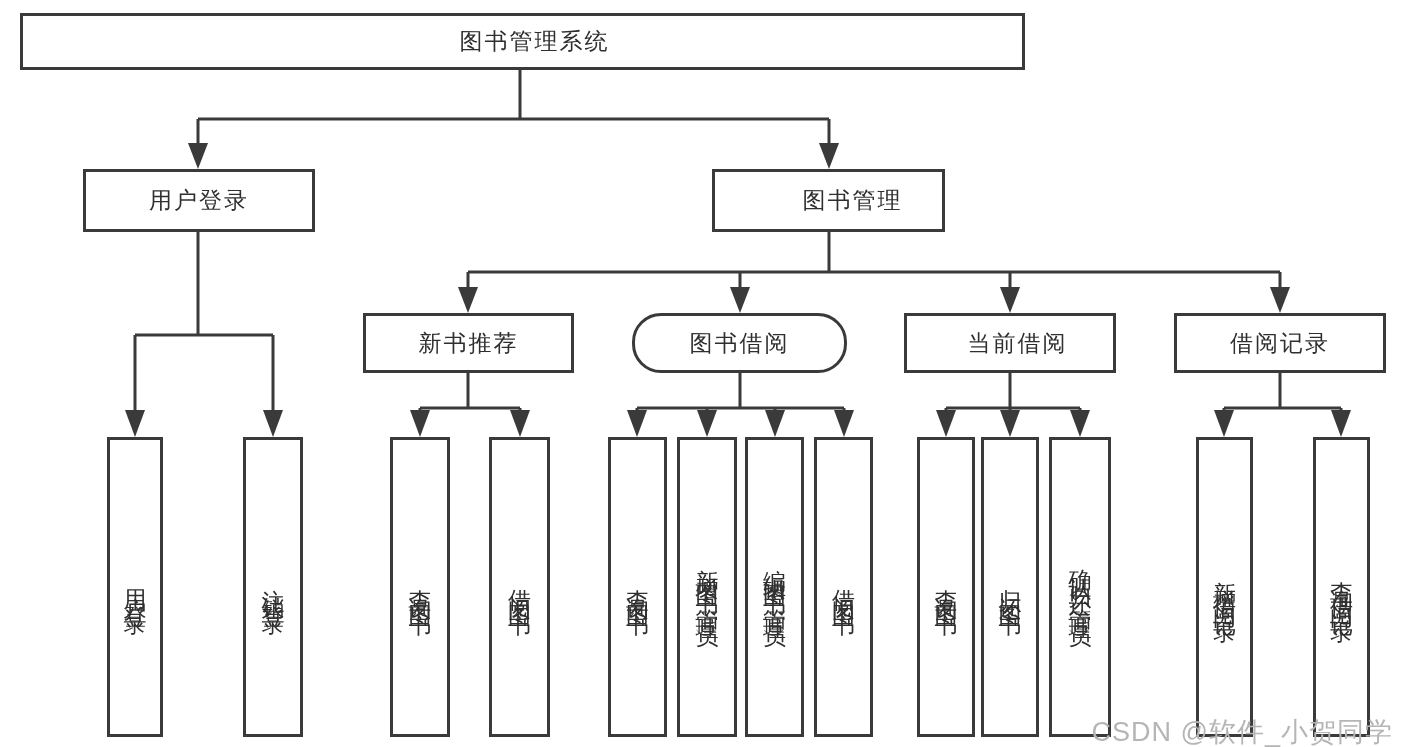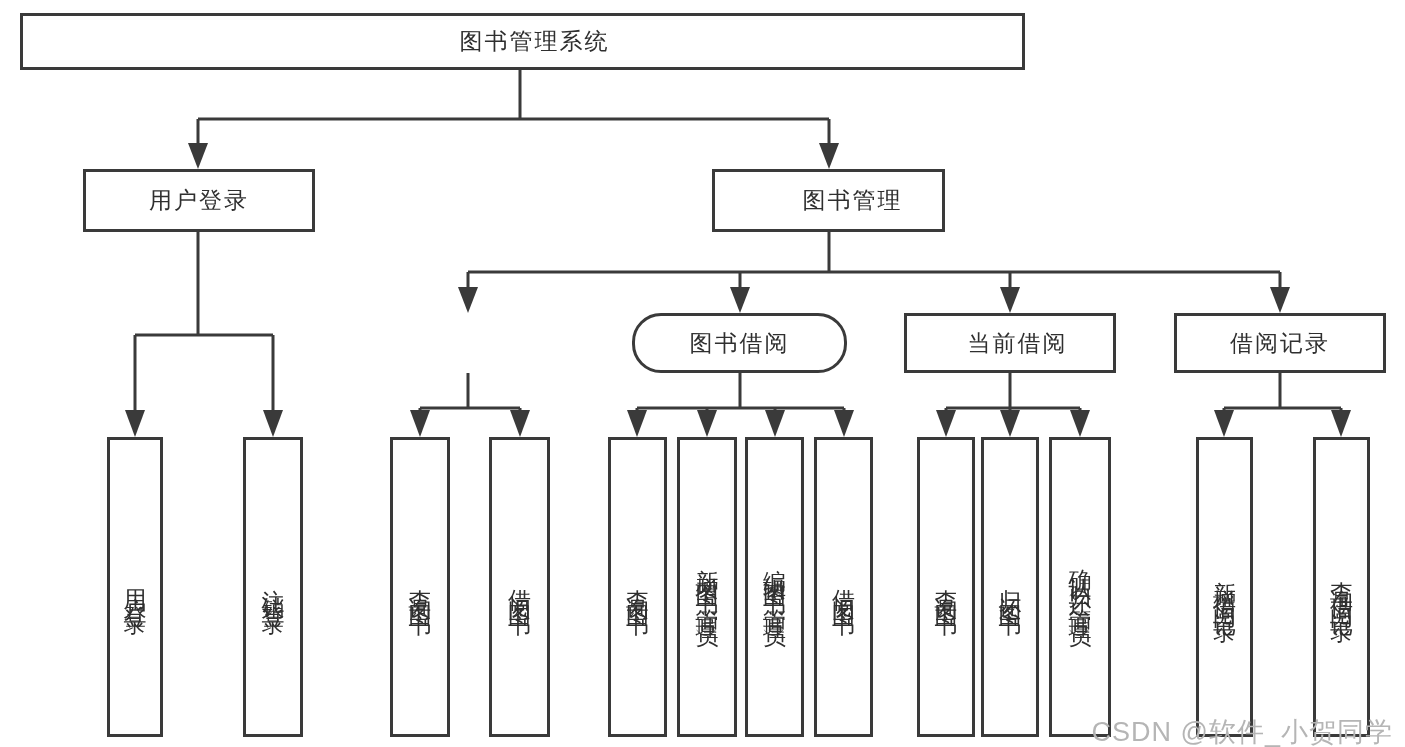--- a/index.html
+++ b/index.html
@@ -107,20 +107,23 @@
     <span>图书管理系统</span>
   </div>
 
   <div class="node h n-login">
     <span>用户登录</span>
   </div>
   <div class="node h n-mgmt">
     <span>图书管理</span>
   </div>
 
+  <div class="node h n-recommend">
+    <span>新书推荐</span>
+  </div>
   <div class="node h n-borrow">
     <span>图书借阅</span>
   </div>
   <div class="node h n-current">
     <span>当前借阅</span>
   </div>
   <div class="node h n-records">
     <span>借阅记录</span>
   </div>
 

